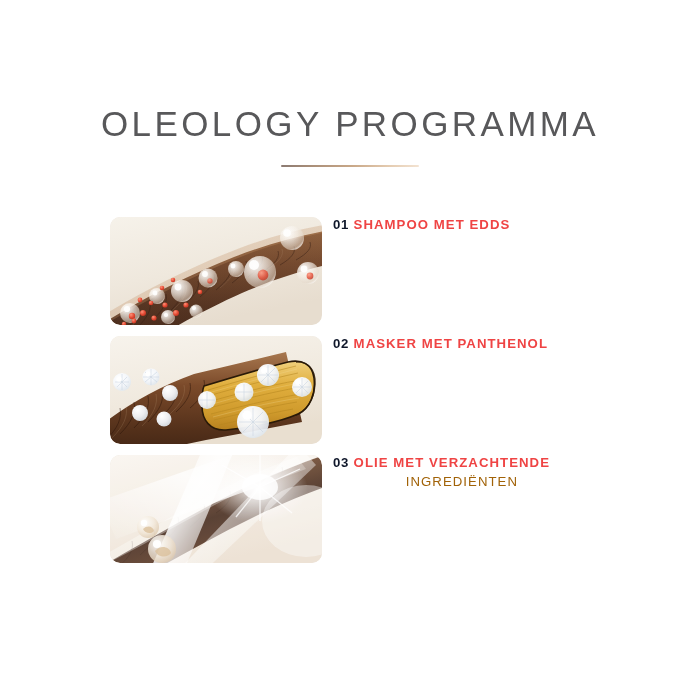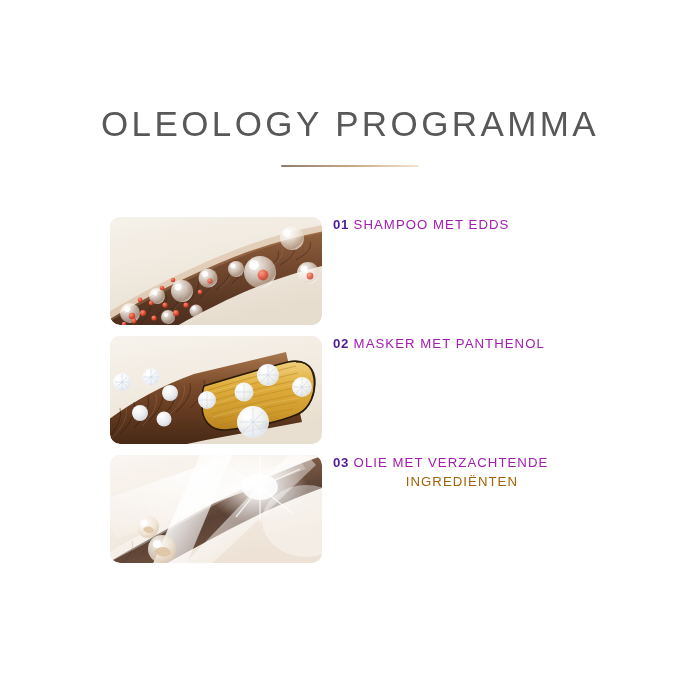--- a/index.html
+++ b/index.html
@@ -82,26 +82,26 @@
     left: 223px;
     top: -2px;
     width: 290px;
     font-size: 13.2px;
     letter-spacing: 1.05px;
     line-height: 19px;
     white-space: nowrap;
   }
   .step-number {
     font-weight: bold;
-    color: #4c1d95;
+    color: #0f172a;
     letter-spacing: 0.6px;
   }
   .step-label {
-    color: #a21caf;
-    font-weight: 400;
+    color: #ef4444;
+    font-weight: 700;
   }
   .step-label-2 {
     display: block;
     color: #a16207;
     text-align: right;
     padding-right: 1px;
     width: 185px;
   }
   .caption-wide { width: 330px; }
 </style>

